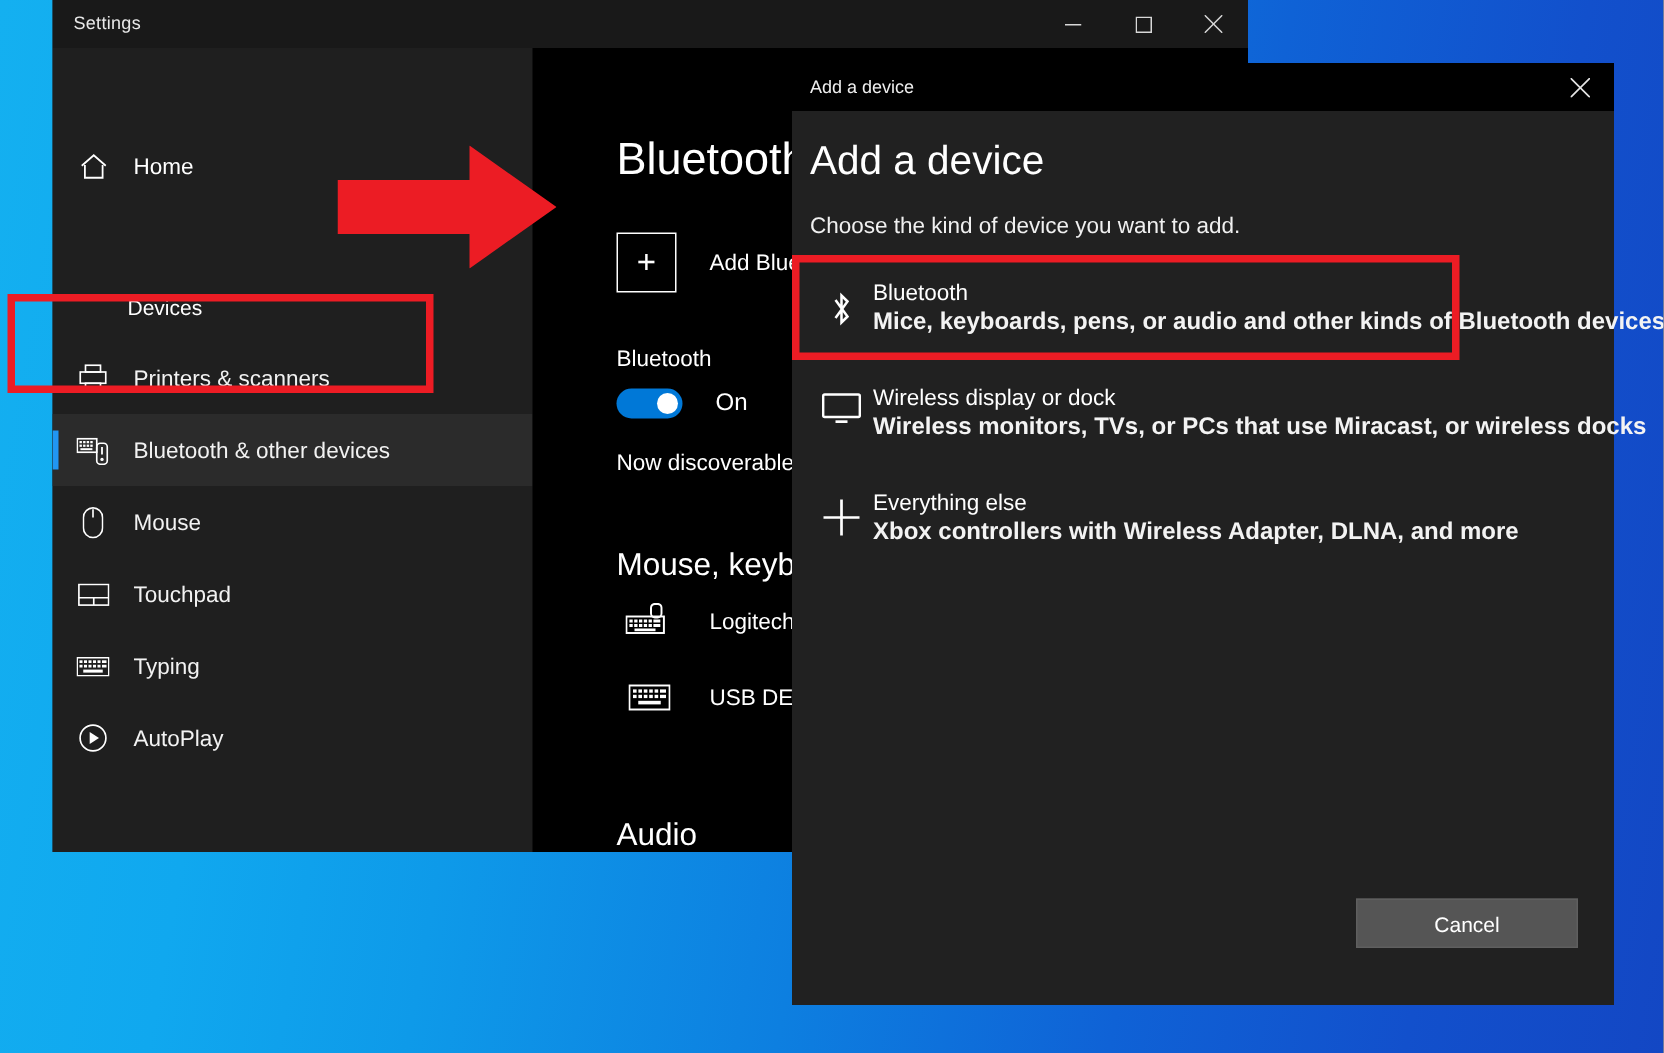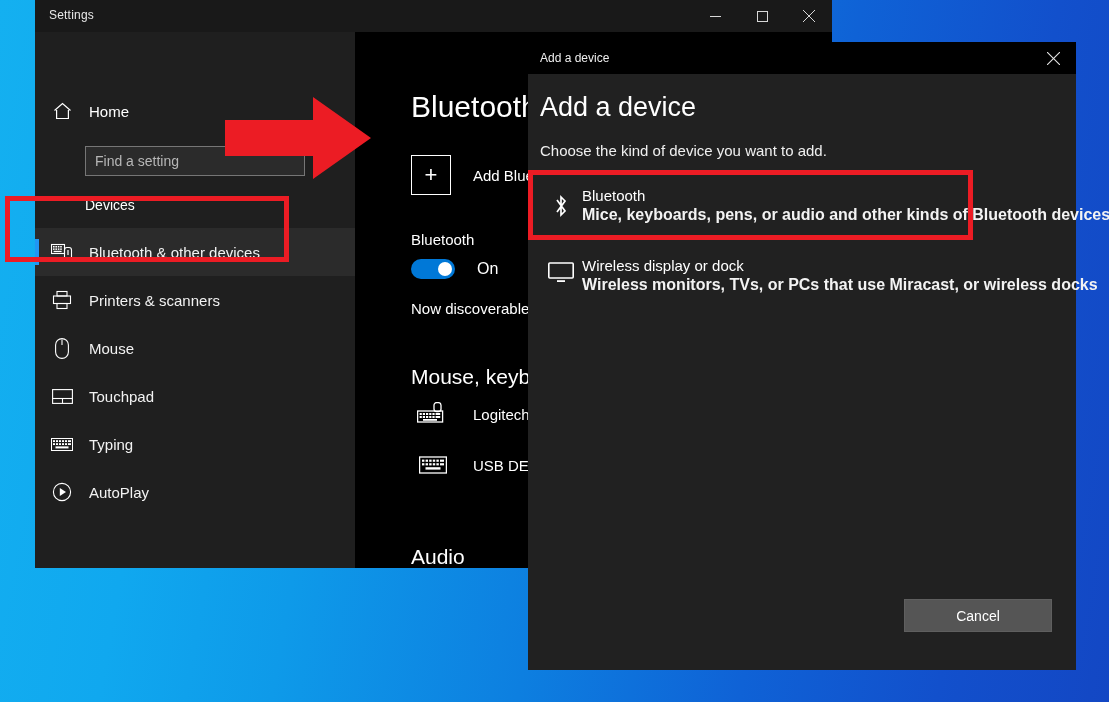--- a/index.html
+++ b/index.html
@@ -252,27 +252,35 @@
       <div id="home-row">
         <span class="ic">
           <svg width="19" height="18" viewBox="0 0 19 18">
             <path d="M1.5 8.5 L9.5 1.5 L17.5 8.5" fill="none" stroke="currentColor" stroke-width="1.2"></path>
             <path d="M3.6 8 V16.5 H15.4 V8" fill="none" stroke="currentColor" stroke-width="1.2"></path>
           </svg>
         </span>
         <span class="lb">Home</span>
       </div>
 
-      <div id="search-box">
-        <span class="ph">Find a setting</span>
-      </div>
 
       <div id="devices-head">Devices</div>
 
       <div id="navlist">
+
+        <div class="nav-item">
+          <span class="ic">
+            <svg width="20" height="20" viewBox="0 0 20 20">
+              <rect x="5" y="1.5" width="10" height="4.5" fill="none" stroke="currentColor" stroke-width="1.1"></rect>
+              <rect x="1.5" y="6" width="17" height="7.5" fill="none" stroke="currentColor" stroke-width="1.1"></rect>
+              <rect x="5" y="13.5" width="10" height="5" fill="none" stroke="currentColor" stroke-width="1.1"></rect>
+            </svg>
+          </span>
+          <span class="lb">Printers &amp; scanners</span>
+        </div>
 
         <div class="nav-item active">
           <span class="selbar"></span>
           <span class="ic">
             <svg width="22" height="20" viewBox="0 0 22 20">
               <rect x="0.5" y="2.5" width="13" height="9" fill="none" stroke="currentColor" stroke-width="1.1"></rect>
               <g fill="currentColor">
                 <rect x="2" y="4" width="1.6" height="1.5"></rect>
                   <rect x="4.4" y="4" width="1.6" height="1.5"></rect>
                 <rect x="6.8" y="4" width="1.6" height="1.5"></rect>
@@ -286,31 +294,20 @@
               <rect x="13.5" y="5.5" width="7" height="14" rx="2.4" fill="none" stroke="currentColor" stroke-width="1.1"></rect>
               <circle cx="17" cy="16.3" r="1.1" fill="currentColor"></circle>
               <rect x="16.4" y="8" width="1.2" height="5" fill="currentColor"></rect>
             </svg>
           </span>
           <span class="lb">Bluetooth &amp; other devices</span>
         </div>
 
         <div class="nav-item">
           <span class="ic">
-            <svg width="20" height="20" viewBox="0 0 20 20">
-              <rect x="5" y="1.5" width="10" height="4.5" fill="none" stroke="currentColor" stroke-width="1.1"></rect>
-              <rect x="1.5" y="6" width="17" height="7.5" fill="none" stroke="currentColor" stroke-width="1.1"></rect>
-              <rect x="5" y="13.5" width="10" height="5" fill="none" stroke="currentColor" stroke-width="1.1"></rect>
-            </svg>
-          </span>
-          <span class="lb">Printers &amp; scanners</span>
-        </div>
-
-        <div class="nav-item">
-          <span class="ic">
             <svg width="14" height="21" viewBox="0 0 14 21">
               <rect x="0.6" y="0.6" width="12.8" height="19.8" rx="6.4" fill="none" stroke="currentColor" stroke-width="1.1"></rect>
               <line x1="7" y1="1.5" x2="7" y2="7" stroke="currentColor" stroke-width="1.1"></line>
             </svg>
           </span>
           <span class="lb">Mouse</span>
         </div>
 
         <div class="nav-item">
           <span class="ic">
@@ -477,20 +474,32 @@
             <rect x="0.8" y="1" width="24.4" height="15" rx="1" fill="none" stroke="currentColor" stroke-width="1.6"></rect>
             <rect x="9" y="18.2" width="8" height="1.8" fill="currentColor"></rect>
           </svg>
         </span>
         <span class="tx">
           <span class="opt-title">Wireless display or dock</span>
           <span class="opt-desc">Wireless monitors, TVs, or PCs that use Miracast, or wireless docks</span>
         </span>
       </div>
 
+      <div class="opt-row">
+        <span class="ic">
+          <svg width="26" height="26" viewBox="0 0 26 26">
+            <line x1="13" y1="1" x2="13" y2="25" stroke="currentColor" stroke-width="1.8"></line>
+            <line x1="1" y1="13" x2="25" y2="13" stroke="currentColor" stroke-width="1.8"></line>
+          </svg>
+        </span>
+        <span class="tx">
+          <span class="opt-title">Everything else</span>
+          <span class="opt-desc">Xbox controllers with Wireless Adapter, DLNA, and more</span>
+        </span>
+      </div>
 
     </div>
 
     <div id="dlg-cancel">Cancel</div>
   </div>
 
   <div id="hl-sidebar"></div>
   <div id="hl-bt-option"></div>
 
   <svg id="arrow-annotation" viewBox="0 0 146 82">

